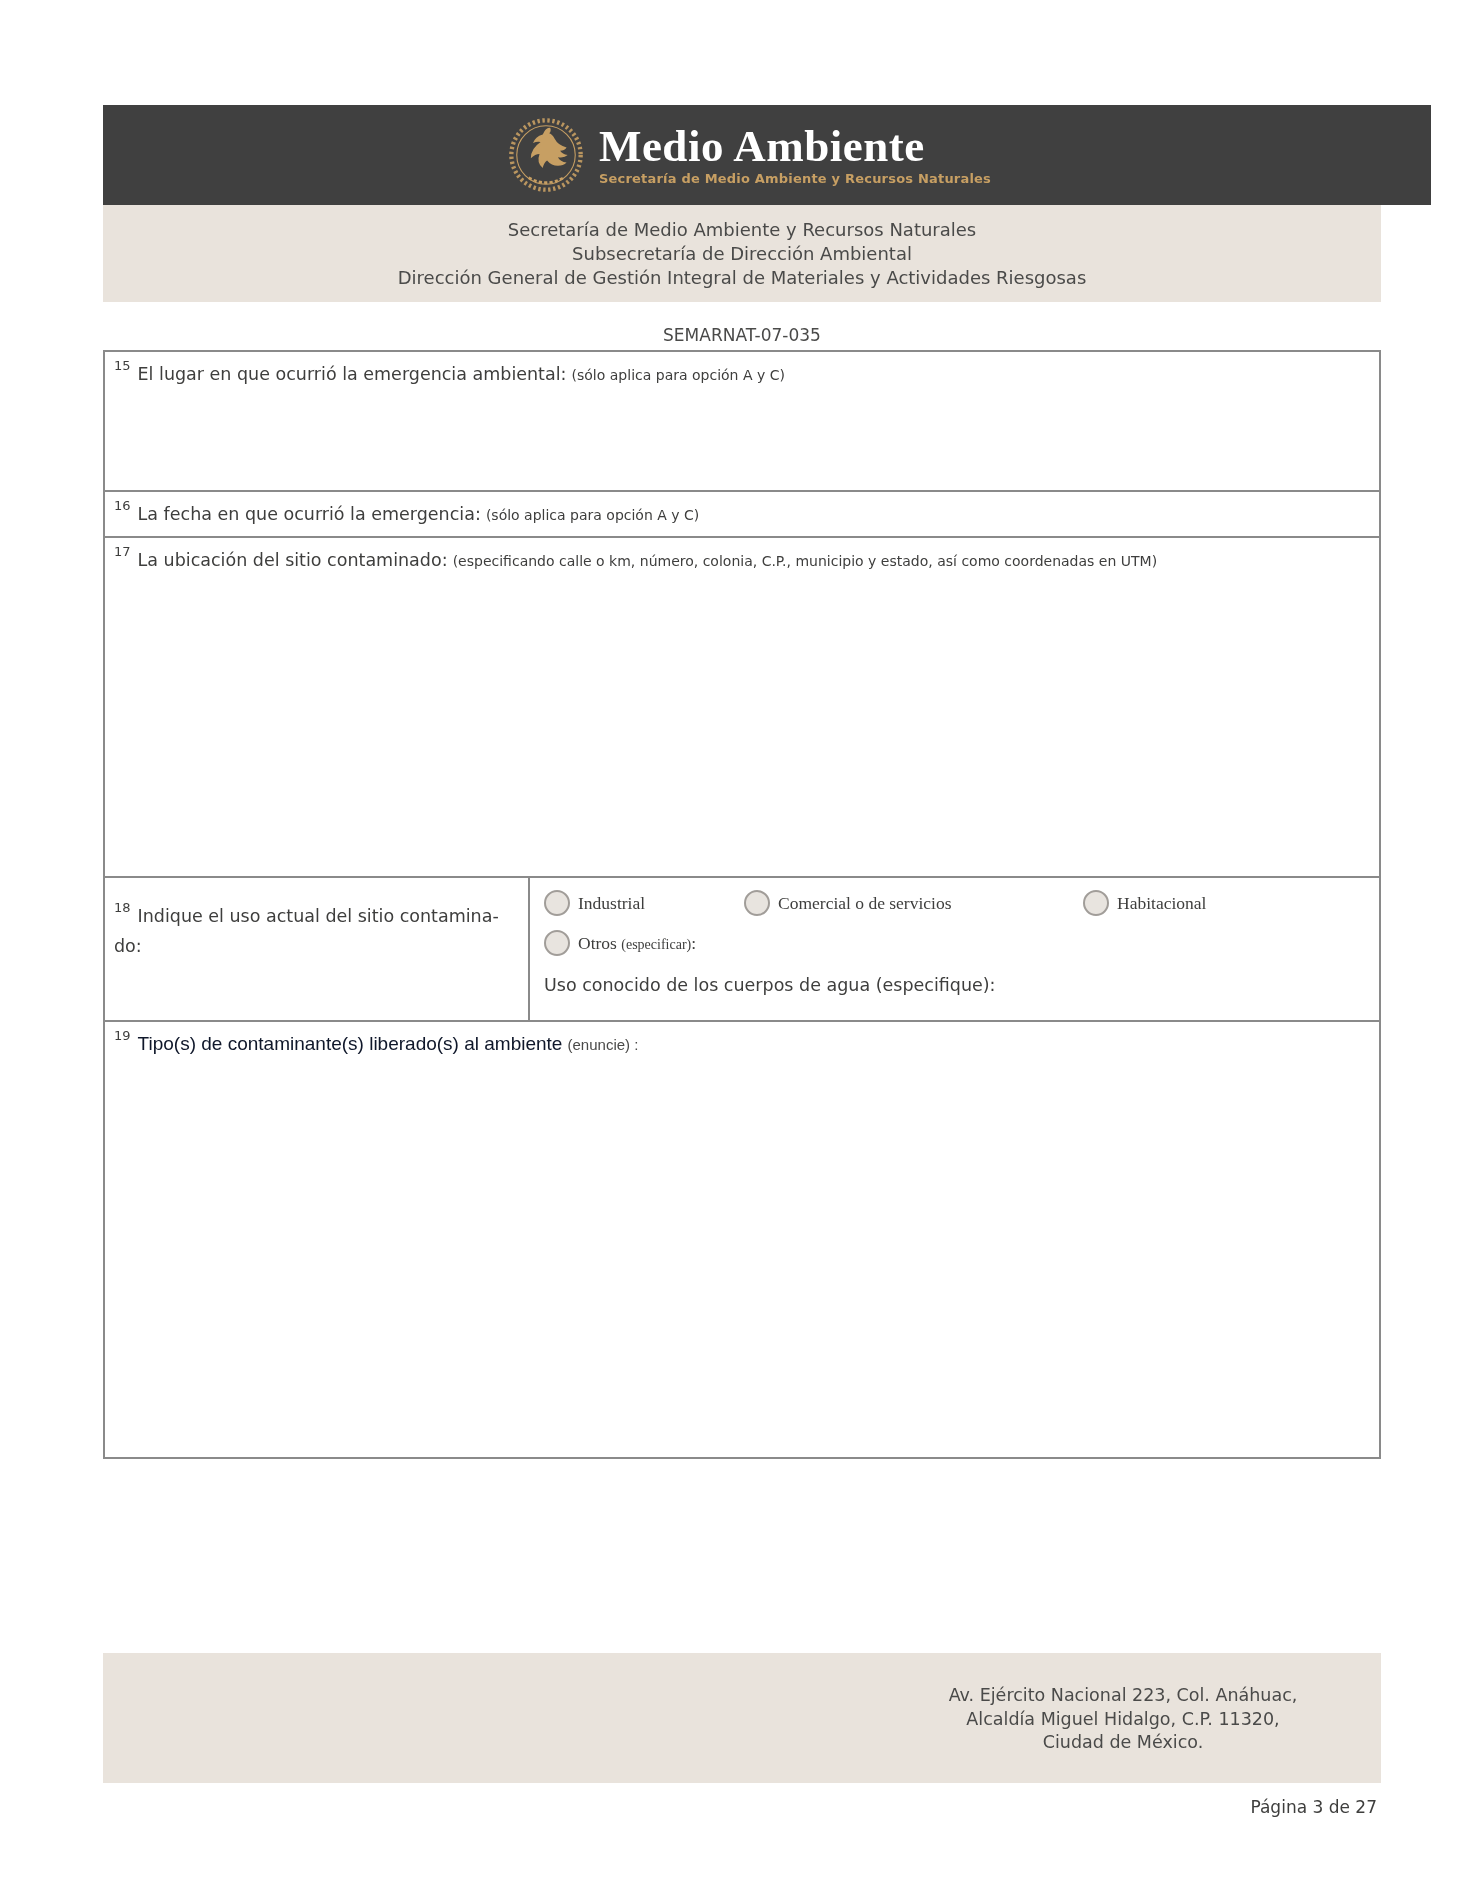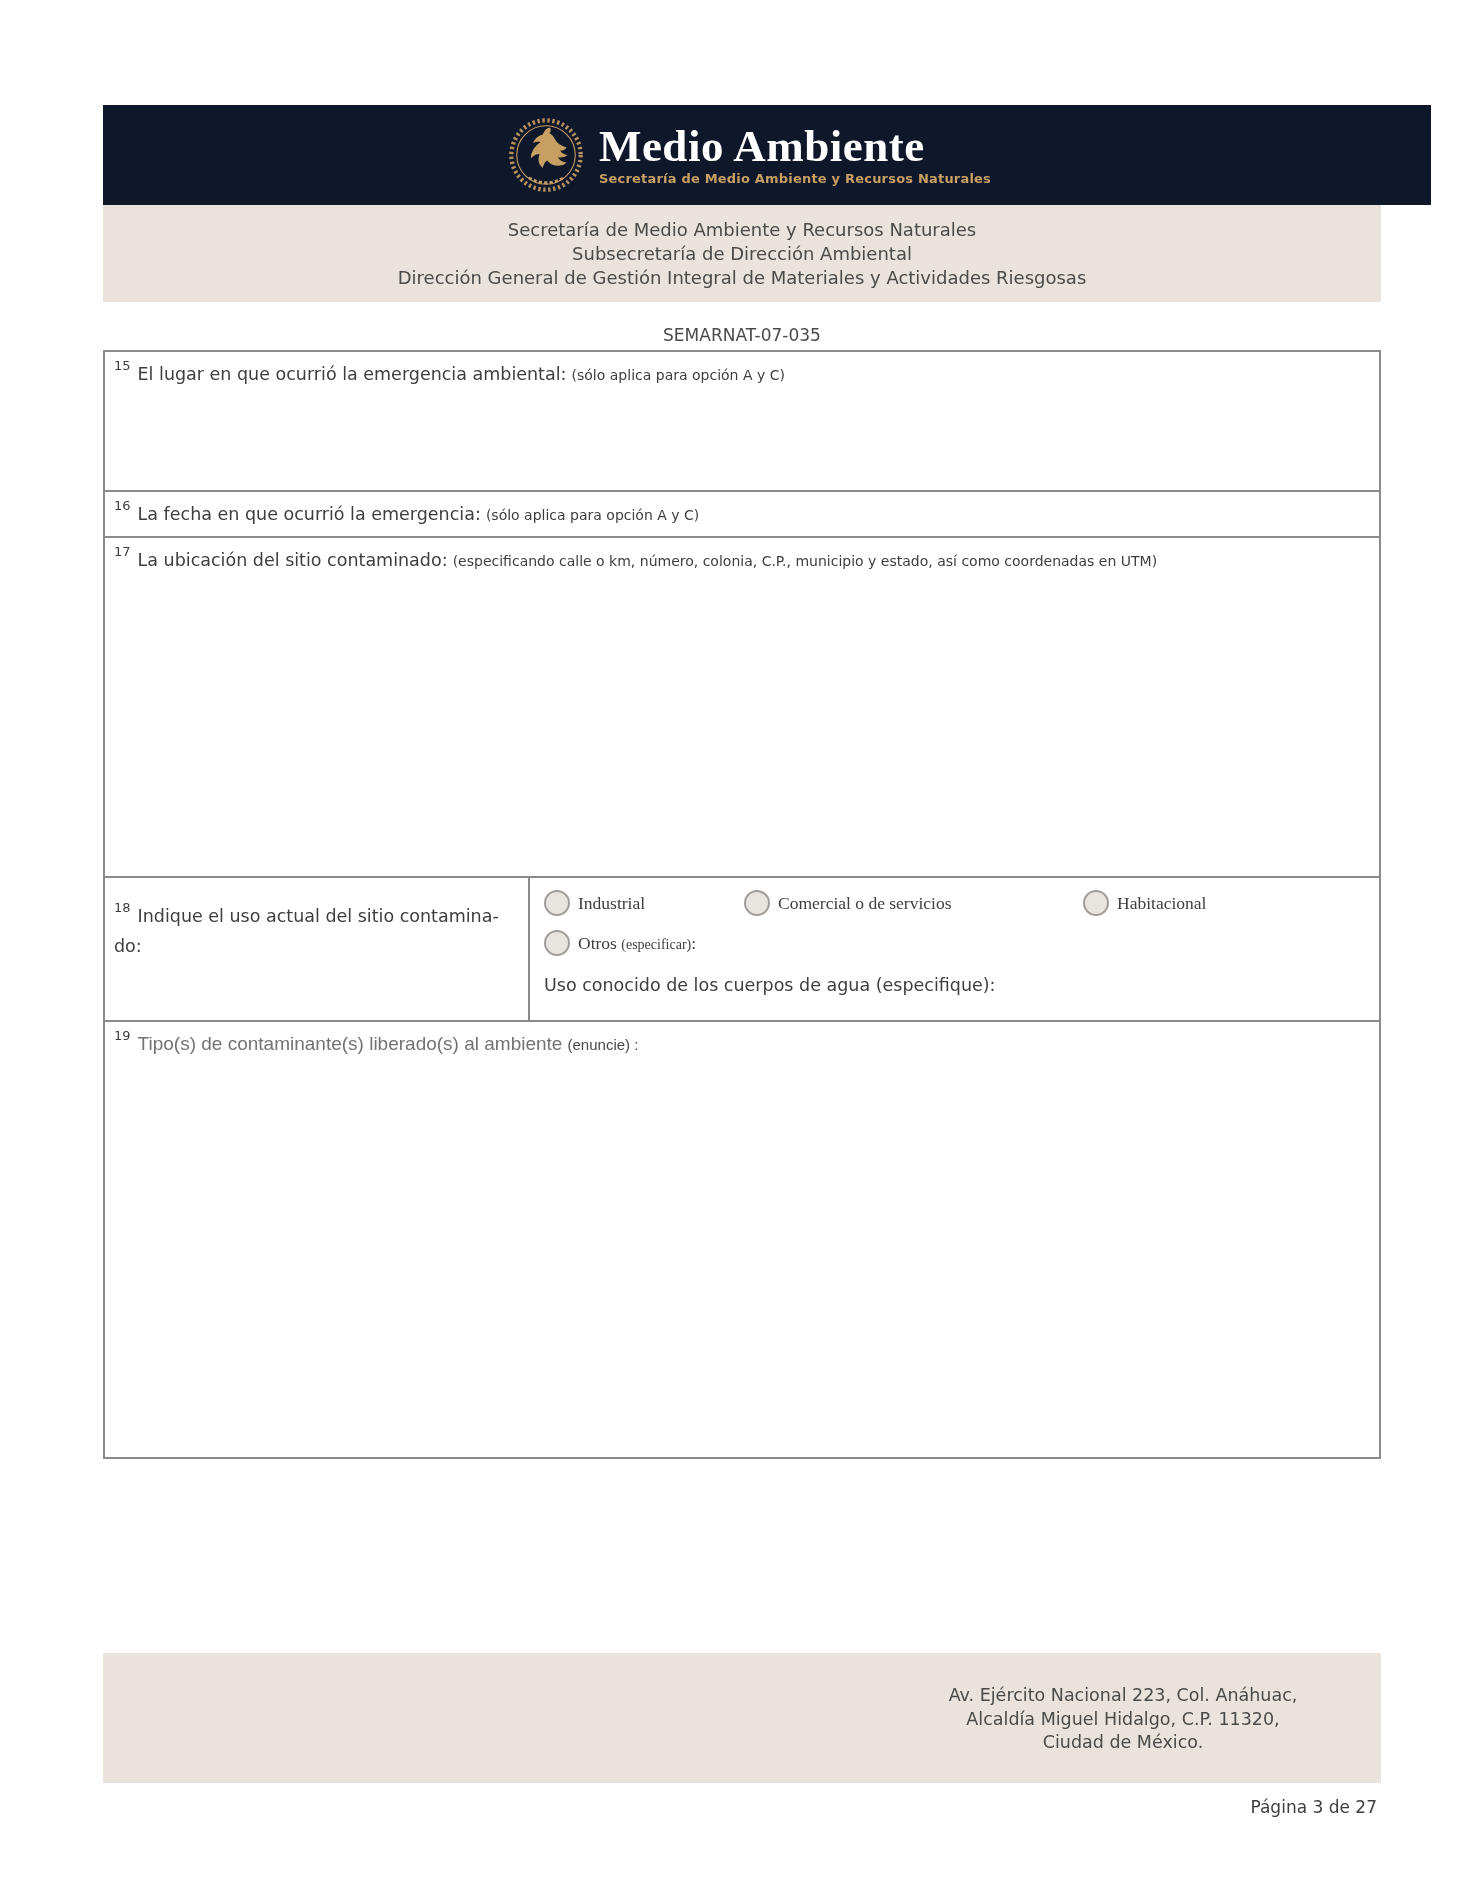--- a/index.html
+++ b/index.html
@@ -4,21 +4,21 @@
 <style>
   * { margin:0; padding:0; box-sizing:border-box; }
   html,body { background:#ffffff; }
   .page {
     position:relative; width:1482px; height:1896px; background:#ffffff;
     font-family:"DejaVu Sans", sans-serif; color:#3e3e3d; overflow:hidden;
   }
   
   .band-maroon {
     position:absolute; left:103px; top:105px; width:1328px; height:100px;
-    background:#0f172a; display:flex; align-items:center; justify-content:center;
+    background:#404040; display:flex; align-items:center; justify-content:center;
   }
   .logo-group { display:flex; align-items:center; gap:14px; transform:translateX(-18px); }
   .seal { width:78px; height:78px; flex:0 0 auto; }
   .logo-text { display:flex; flex-direction:column; }
   .logo-title {
     font-family:"Liberation Serif", serif; font-weight:bold; color:#ffffff;
     font-size:45px; line-height:44px; letter-spacing:0.5px;
   }
   .logo-subtitle {
     color:#c79f63; font-weight:bold; font-size:13px; line-height:15px; margin-top:3px;
@@ -40,21 +40,21 @@
     border:2px solid #8a8a8a; padding:7px 12px 10px 9px;
   }
   .b15 { top:350px; height:142px; }
   .b16 { top:490px; height:48px; }
   .b17 { top:536px; height:342px; }
   .b18 { top:876px; height:146px; padding:0; display:flex; }
   .b19 { top:1020px; height:439px; }
   .sup-num { font-size:13px; vertical-align:top; position:relative; top:-1px; margin-right:7px; }
   .f-label { font-size:17.5px; line-height:30px; }
   .f-note  { font-size:14px; }
-  .b19 .f-label { font-family:"Liberation Sans", sans-serif; font-size:19px; color:#737373; }
+  .b19 .f-label { font-family:"Liberation Sans", sans-serif; font-size:19px; color:#0f172a; }
   .b19 .f-note  { font-family:"Liberation Sans", sans-serif; font-size:15px; color:#4a4a49; }
   
   .cell-left {
     flex:0 0 425px; border-right:2px solid #8a8a8a; padding:23px 10px 0 9px;
   }
   .cell-left .f-label { display:inline; }
   .wrap-line2 { display:block; font-size:17.5px; line-height:30px; }
   .cell-right { flex:1 1 auto; position:relative; }
   .radio-opt { position:absolute; display:flex; align-items:center; gap:8px;font-family:Liberation Serif, serif; }
   .radio {

